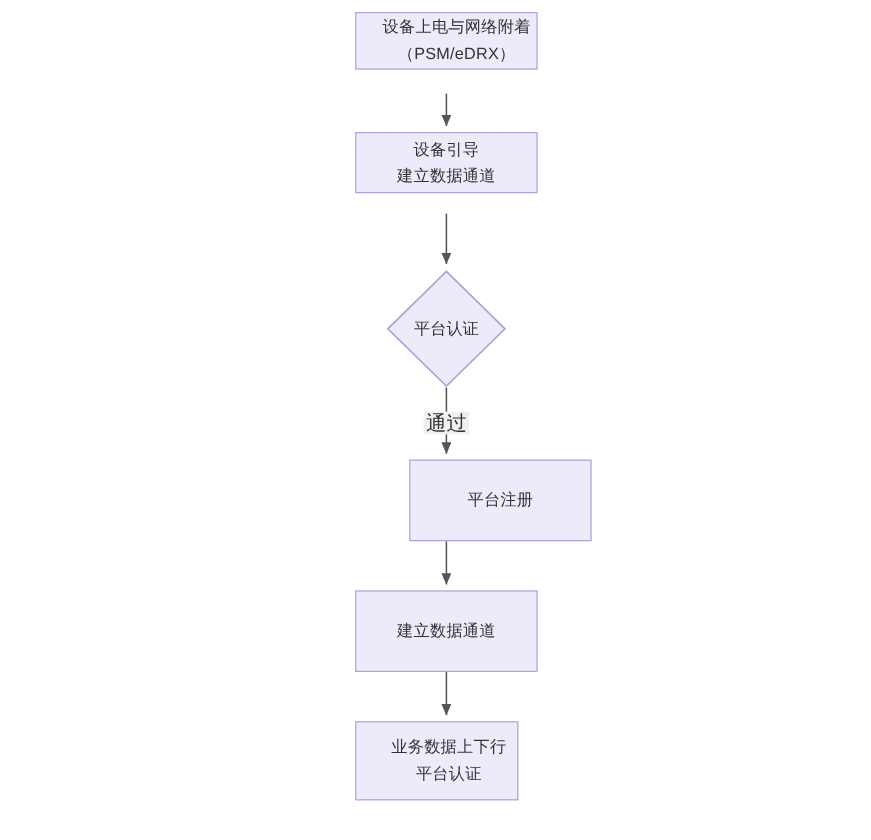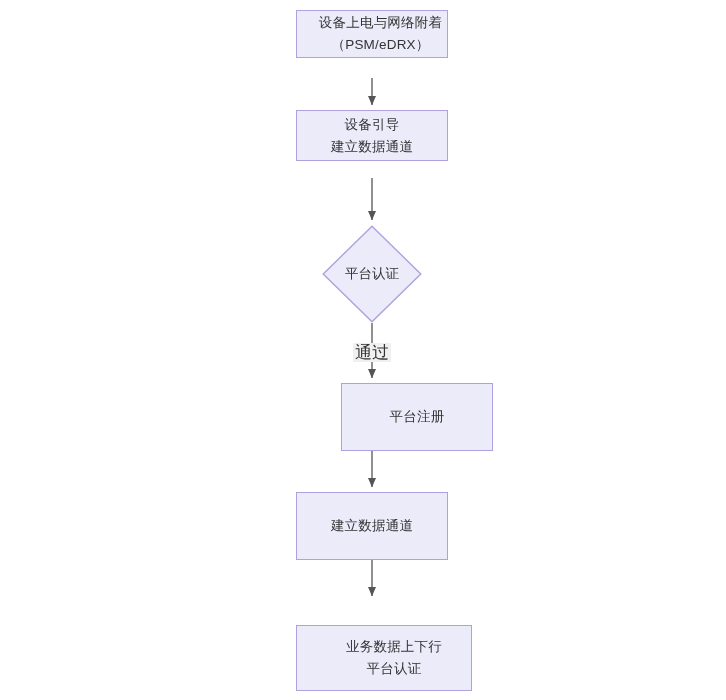--- a/index.html
+++ b/index.html
@@ -78,21 +78,21 @@
     white-space: nowrap;
     text-align: center;
     transform: translate(-50%, 0);
   }
   
   #node-power       { left: 296px; top: 10px;  width: 152px; height: 48px; padding-left: 17px; }
   #node-bootstrap   { left: 296px; top: 110px; width: 152px; height: 51px; }
   #node-auth        { left: 322px; top: 225px; width: 100px; height: 98px; }
   #node-register    { left: 296px; top: 383px; width: 152px; height: 68px; margin-left: 45px; }
   #node-channel     { left: 296px; top: 492px; width: 152px; height: 68px; }
-  #node-data        { left: 296px; top: 625px; width: 176px; height: 66px; padding-left: 20px; }
+  #node-data        { left: 296px; top: 601px; width: 136px; height: 66px; padding-left: 20px; }
   #edge-label-pass  { left: 372px; top: 343px; }
 </style>
 </head>
 <body>
 
 <div id="canvas">
 
   <svg class="edge-svg" viewBox="0 0 726 700" xmlns="http://www.w3.org/2000/svg">
     <defs>
       <marker id="arrowhead" markerWidth="9" markerHeight="9" refX="7.2" refY="3.2" orient="auto" markerUnits="strokeWidth">

